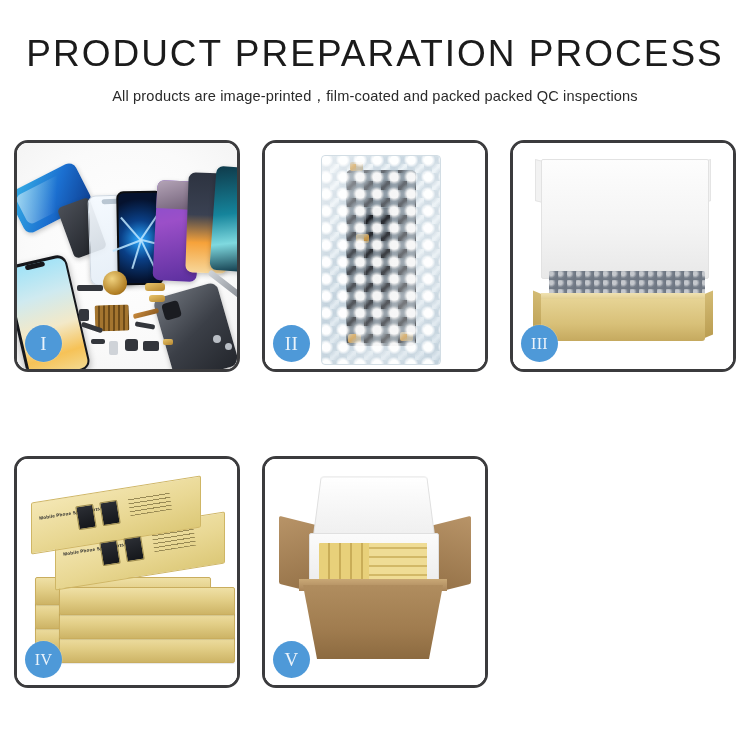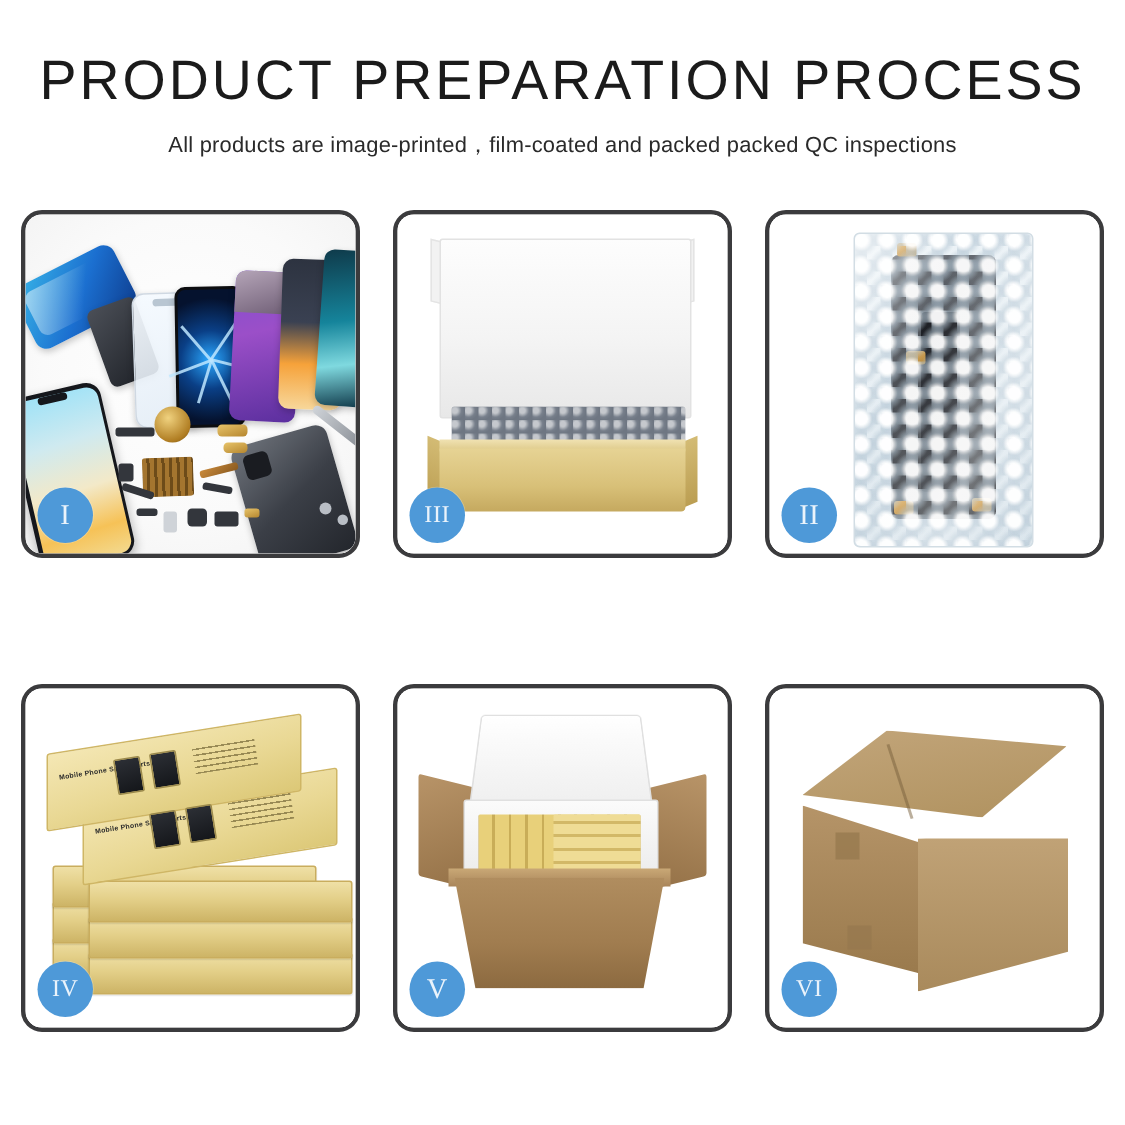--- a/index.html
+++ b/index.html
@@ -279,52 +279,52 @@
         <div class="part dark" style="left:108px;top:196px;width:13px;height:12px;border-radius:3px;"></div>
         <div class="part dark" style="left:126px;top:198px;width:16px;height:10px;border-radius:2px;"></div>
         <div class="part gold" style="left:146px;top:196px;width:10px;height:6px;"></div>
         <div class="part" style="left:196px;top:192px;width:8px;height:8px;border-radius:50%;background:#b9bec5;"></div>
         <div class="part" style="left:208px;top:200px;width:7px;height:7px;border-radius:50%;background:#b9bec5;"></div>
         <div class="tool"></div>
       </div>
       <div class="badge">I</div>
     </div>
 
-    <div class="panel p3">
-      <div class="photo">
-        <div class="bg"></div>
-        <div class="lidflapL"></div>
-        <div class="lidflapR"></div>
-        <div class="lid"></div>
-        <div class="bubble"></div>
-        <div class="boxleft"></div>
-        <div class="boxright"></div>
-        <div class="boxtopedge"></div>
-        <div class="boxfront"></div>
-      </div>
-      <div class="badge wide">III</div>
-    </div>
-
     <div class="panel p2">
       <div class="photo">
         <div class="bg"></div>
         <div class="bag">
           <div class="inner"></div>
           <div class="strip"></div>
           <div class="tape" style="left:28px;top:6px;"></div>
           <div class="tape" style="left:34px;top:78px;"></div>
           <div class="tape" style="left:26px;top:178px;"></div>
           <div class="tape" style="left:78px;top:176px;"></div>
           <div class="bubbles"></div>
           <div class="sheen"></div>
         </div>
       </div>
       <div class="badge">II</div>
     </div>
 
+    <div class="panel p3">
+      <div class="photo">
+        <div class="bg"></div>
+        <div class="lidflapL"></div>
+        <div class="lidflapR"></div>
+        <div class="lid"></div>
+        <div class="bubble"></div>
+        <div class="boxleft"></div>
+        <div class="boxright"></div>
+        <div class="boxtopedge"></div>
+        <div class="boxfront"></div>
+      </div>
+      <div class="badge wide">III</div>
+    </div>
+
     <div class="panel p4">
       <div class="photo">
         <div class="bg"></div>
         <div class="stackwrap">
           <div class="slab" style="top:150px;"></div>
           <div class="slab" style="top:126px;"></div>
           <div class="slab" style="top:102px;"></div>
           <div class="slab" style="left:34px;top:160px;"></div>
           <div class="slab" style="left:34px;top:136px;"></div>
           <div class="slab" style="left:34px;top:112px;"></div>
@@ -354,27 +354,15 @@
         <div class="foamlid"></div>
         <div class="foambody"></div>
         <div class="yellows"></div>
         <div class="yellows2"></div>
         <div class="cartonrim"></div>
         <div class="cartonfront"></div>
       </div>
       <div class="badge">V</div>
     </div>
 
-    <div class="panel p6">
-      <div class="photo">
-        <div class="bg"></div>
-        <div class="top"></div>
-        <div class="leftx"></div>
-        <div class="right"></div>
-        <div class="seam"></div>
-        <div class="tape1"></div>
-        <div class="tape2"></div>
-      </div>
-      <div class="badge wide">VI</div>
-    </div>
 
   </div>
 </div>
 
 </body></html>

